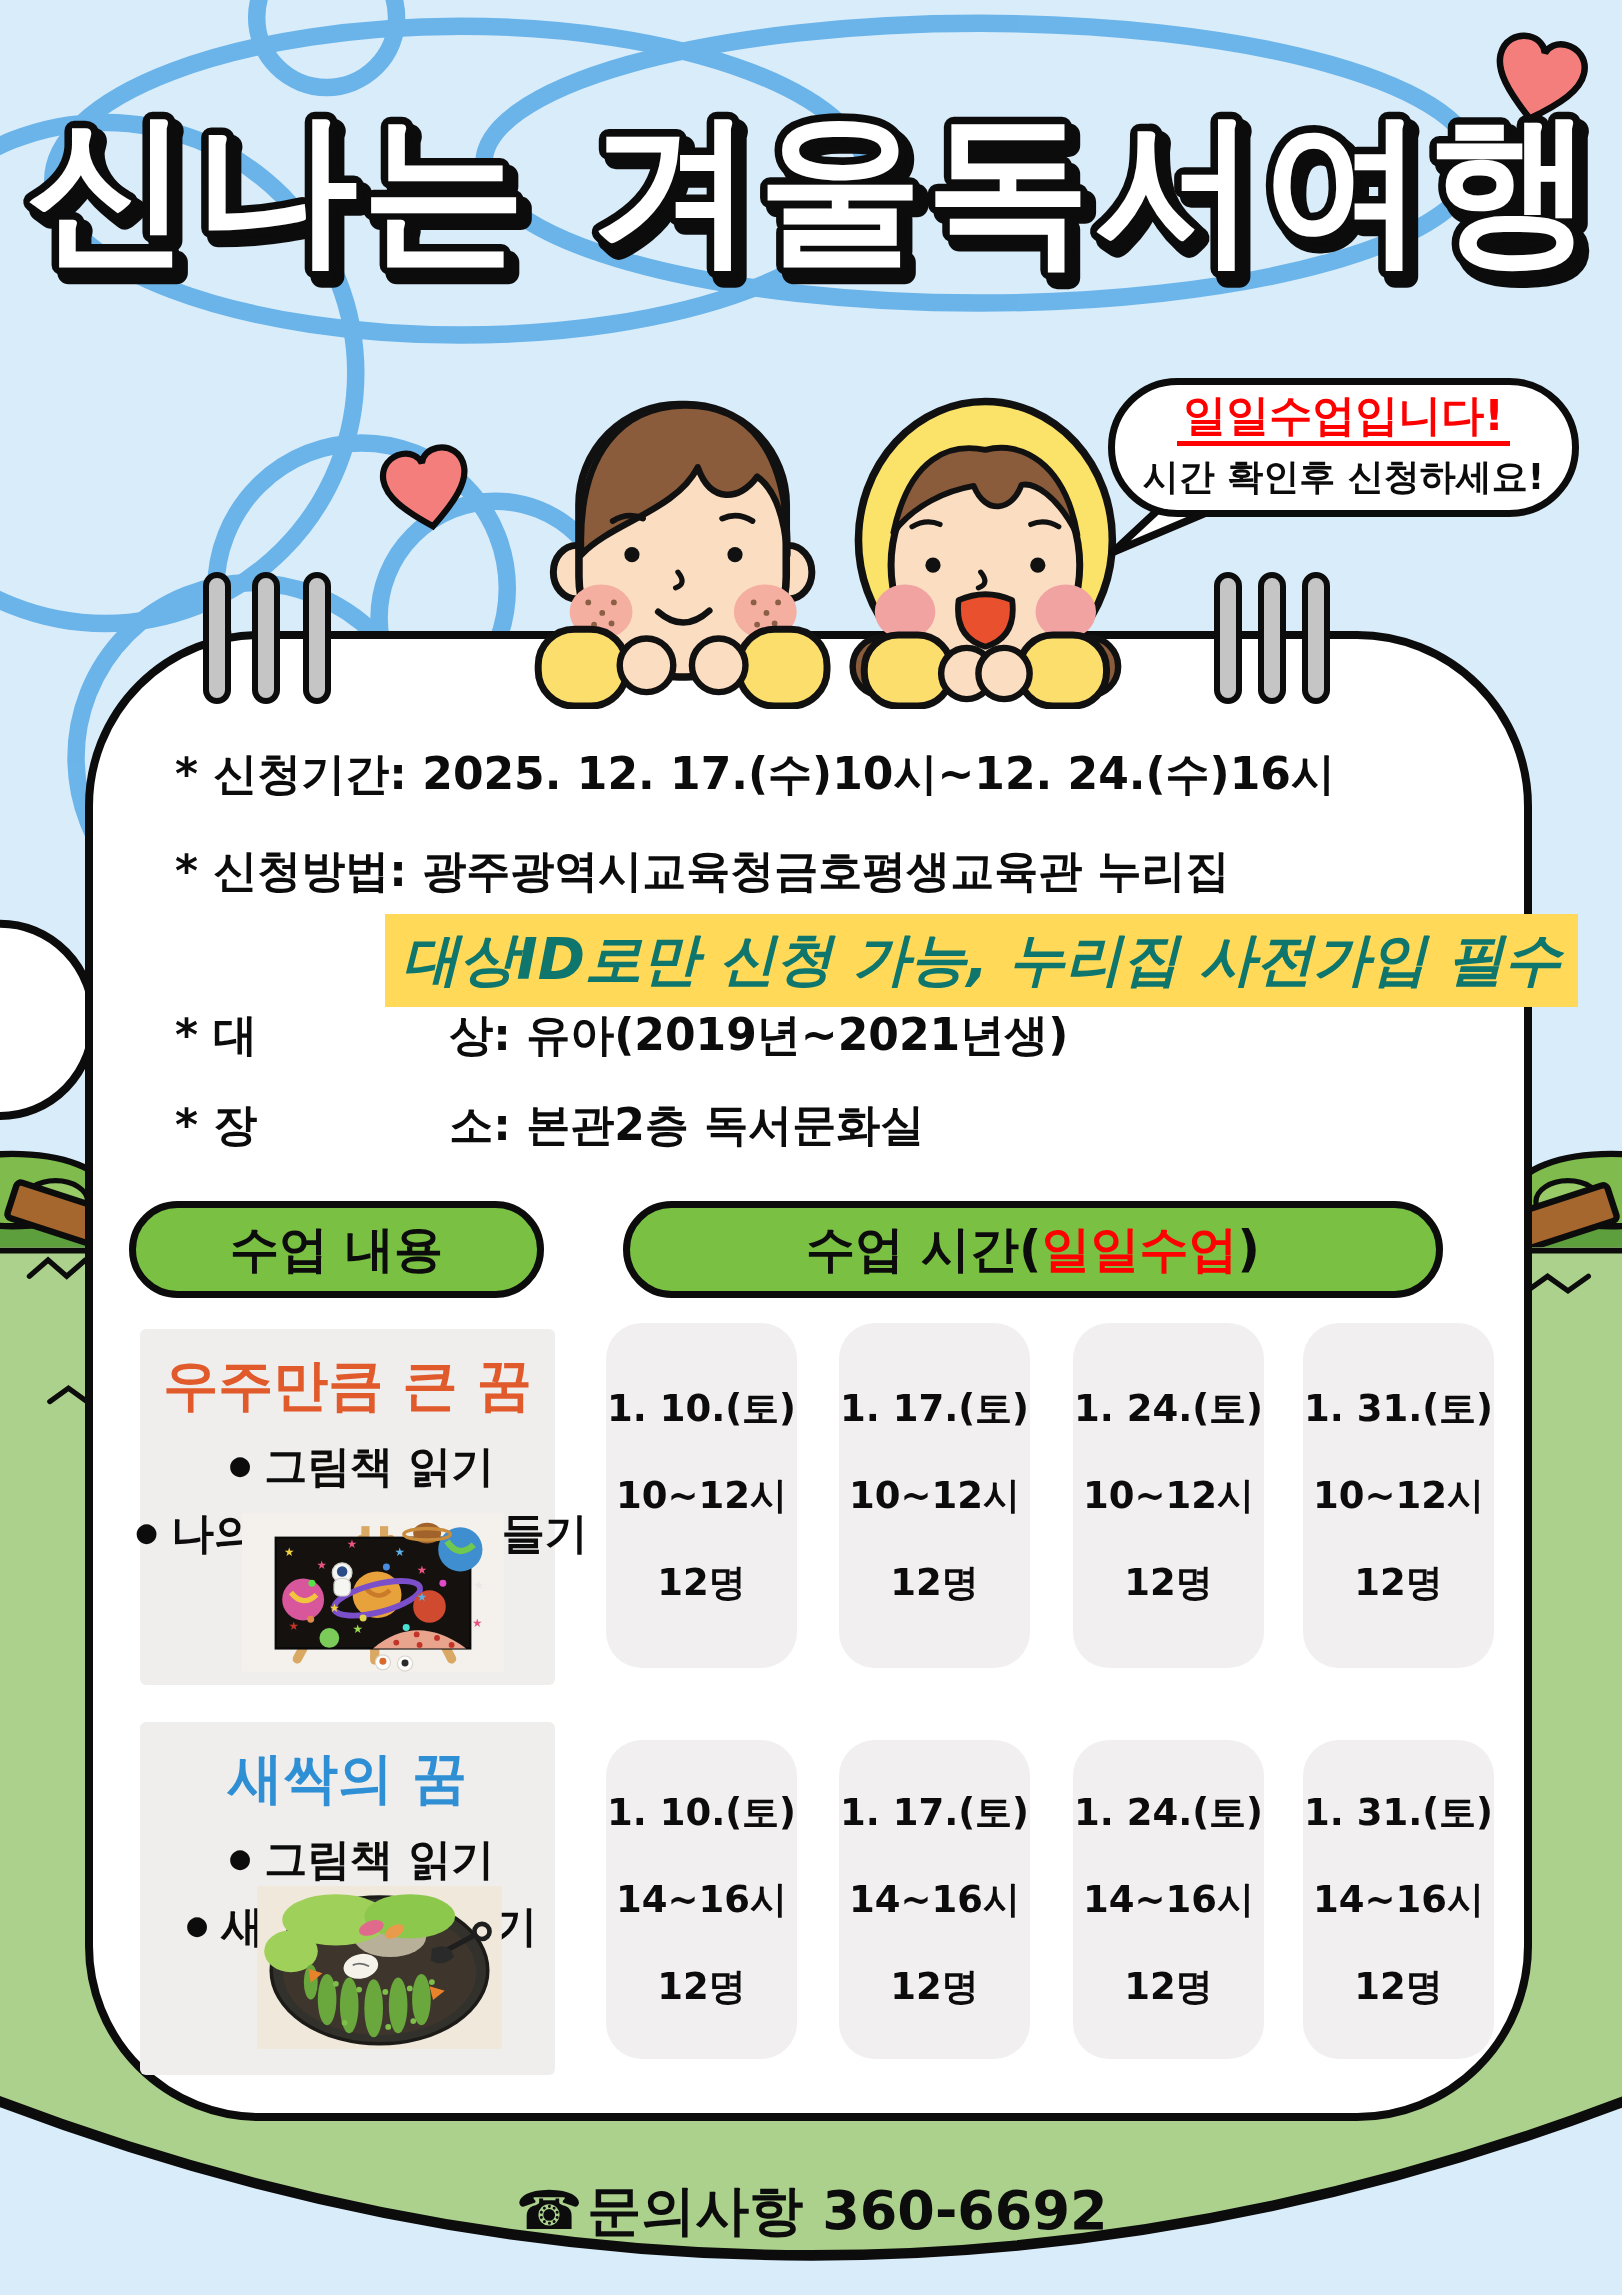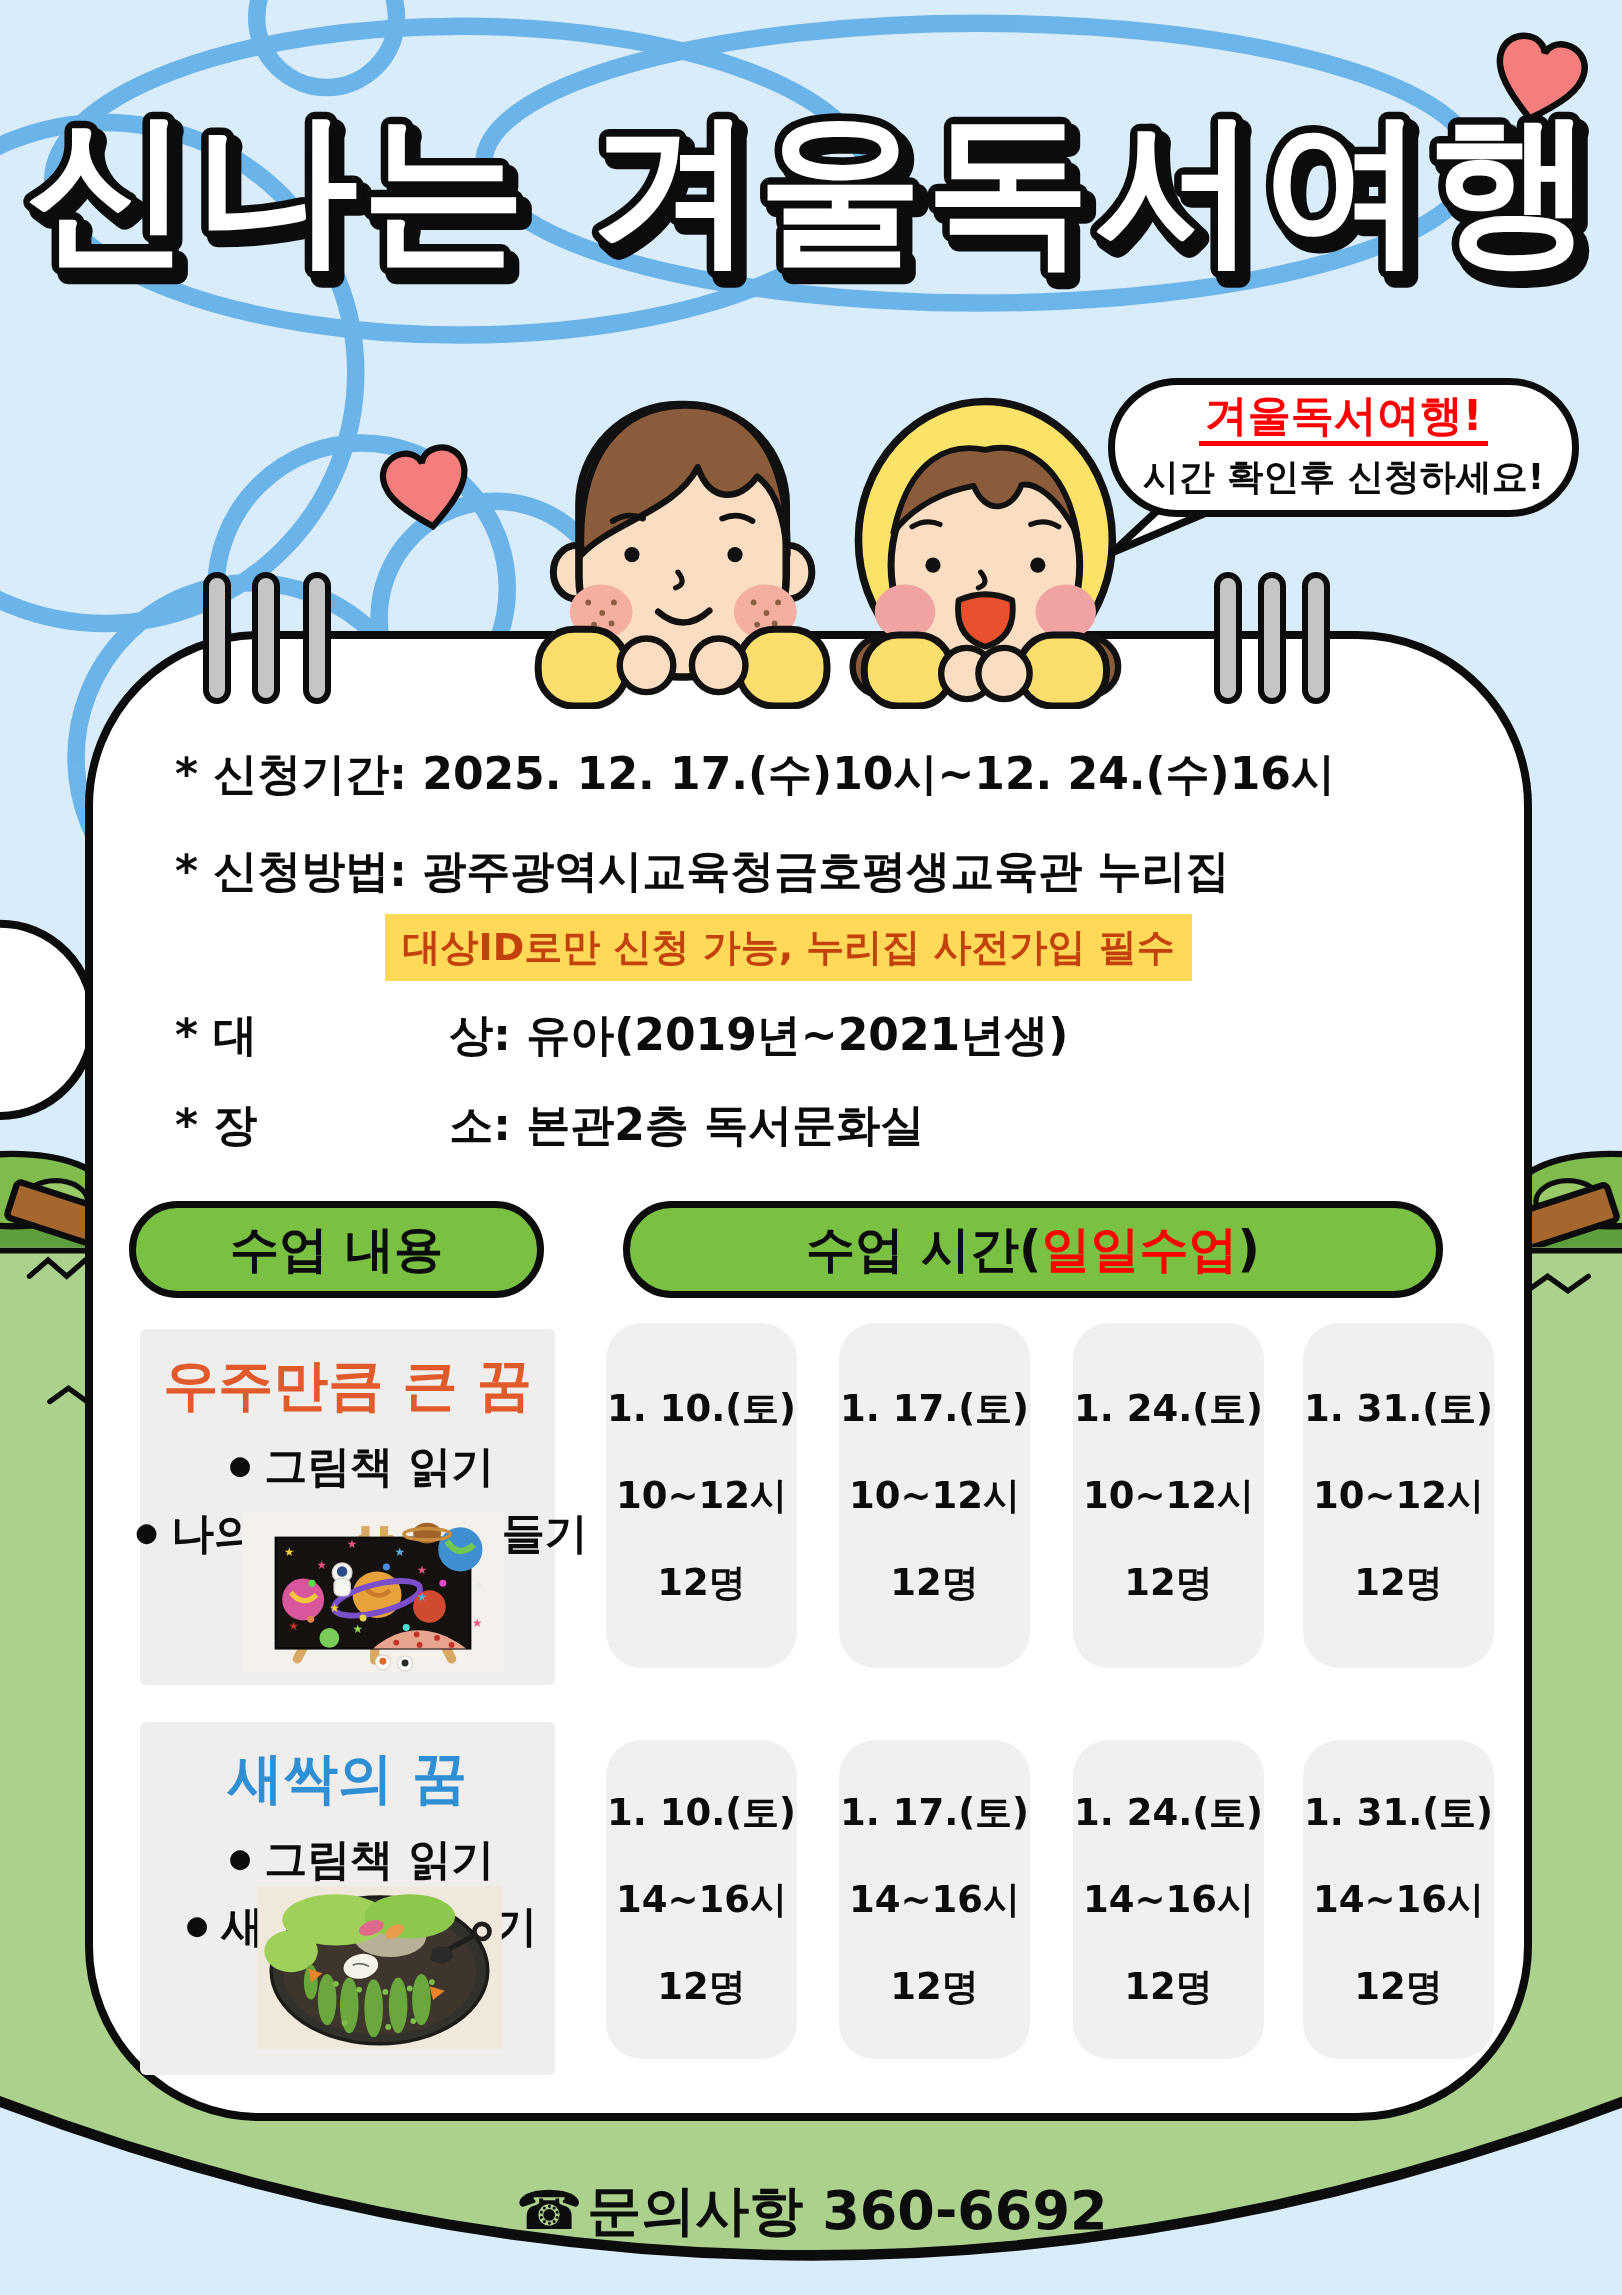--- a/index.html
+++ b/index.html
@@ -30,22 +30,22 @@
   .bubble-tail{position:absolute;left:1084px;top:478px;z-index:5;}
   .bubble{position:absolute;left:1108px;top:378px;width:471px;height:139px;background:#ffffff;
           border:7.6px solid #0c0c0c;border-radius:70px;box-sizing:border-box;z-index:6;
           display:flex;flex-direction:column;align-items:center;justify-content:center;}
   .b1{font-size:43px;font-weight:bold;color:#FF0000;border-bottom:5.2px solid #FF0000;padding:0 5.8px 2.3px;line-height:1.05;white-space:nowrap;}
   .b2{font-size:36px;font-weight:bold;color:#0c0c0c;margin-top:7px;white-space:nowrap;}
 
   
   .info-line{position:absolute;font-size:44px;font-weight:bold;color:#0c0c0c;white-space:nowrap;z-index:7;}
   .gap{display:inline-block;width:192px;}
-  .note{position:absolute;left:385px;top:914px;background:#FFD957;font-size:38px;font-weight:bold;color:#c2410c;
-        padding:8.2px 17.5px;white-space:nowrap;z-index:7;}
+  .note{position:absolute;left:385px;top:914px;background:#FFD957;font-size:57px;font-weight:bold;color:#0f766e;
+        padding:8.2px 17.5px;white-space:nowrap;z-index:7;font-style:italic;}
 
   
   .pill{position:absolute;top:1201px;height:97px;background:#79C043;border:7px solid #0c0c0c;border-radius:70px;
         box-sizing:border-box;display:flex;align-items:center;justify-content:center;
         font-size:49px;font-weight:bold;color:#0c0c0c;white-space:nowrap;z-index:7;}
   .pill .red{color:#FF0000;}
 
   
   .content-card{position:absolute;left:140px;width:415px;background:#F0EDED;border-radius:6px;z-index:7;}
   .content-title{text-align:center;font-size:55px;font-weight:bold;margin-top:20px;white-space:nowrap;}
@@ -187,21 +187,21 @@
   <div class="ring" style="left:252px;"></div>
   <div class="ring" style="left:303px;"></div>
   <div class="ring" style="left:1214px;"></div>
   <div class="ring" style="left:1258px;"></div>
   <div class="ring" style="left:1302px;"></div>
 
   <svg class="bubble-tail" width="152" height="93" viewBox="0 0 260 160">
     <path d="M 175,10 L 48,128 L 228,52 Z" fill="#ffffff" stroke="#0c0c0c" stroke-width="13" stroke-linejoin="round"></path>
   </svg>
   <div class="bubble">
-    <div class="b1">겨울독서여행!</div>
+    <div class="b1">일일수업입니다!</div>
     <div class="b2">시간 확인후 신청하세요!</div>
   </div>
 
   <div class="info-line" style="left:175px;top:745px;">
     <span>* 신청기간:</span>
     <span>2025. 12. 17.(수)10시~12. 24.(수)16시</span>
   </div>
   <div class="info-line" style="left:175px;top:842px;">
     <span>* 신청방법:</span>
     <span>광주광역시교육청금호평생교육관 누리집</span>

